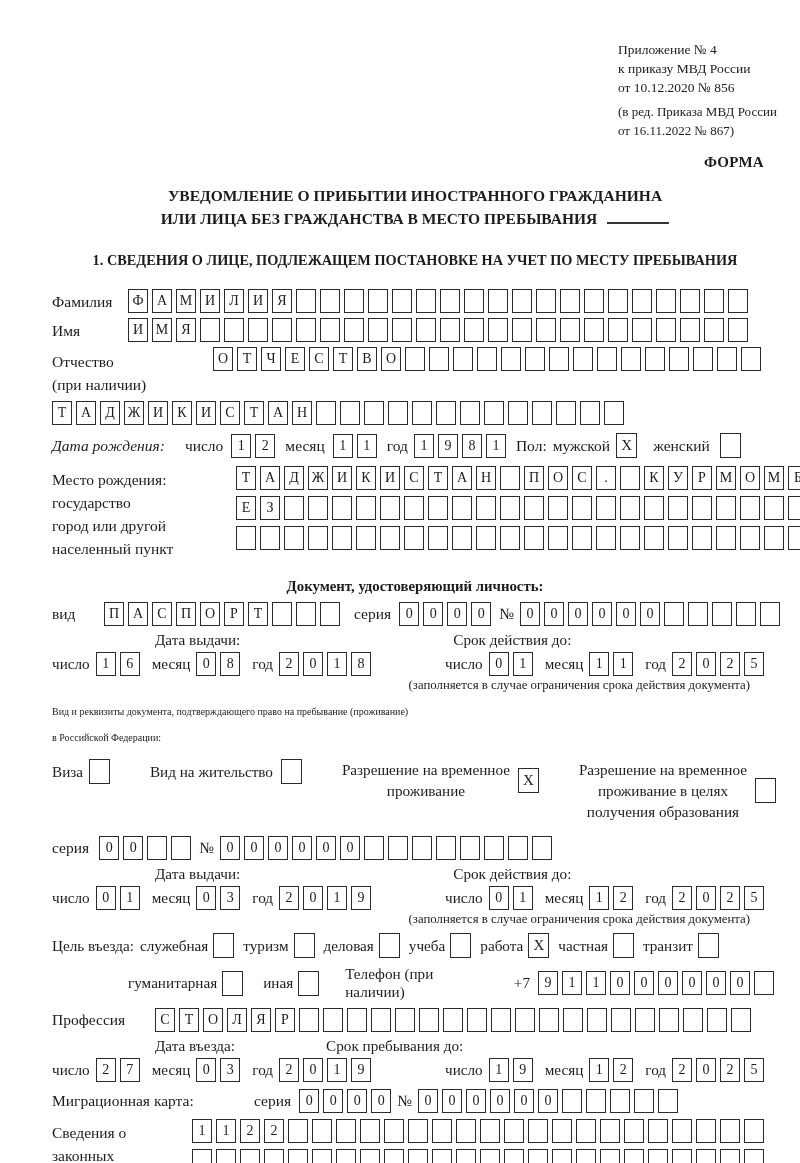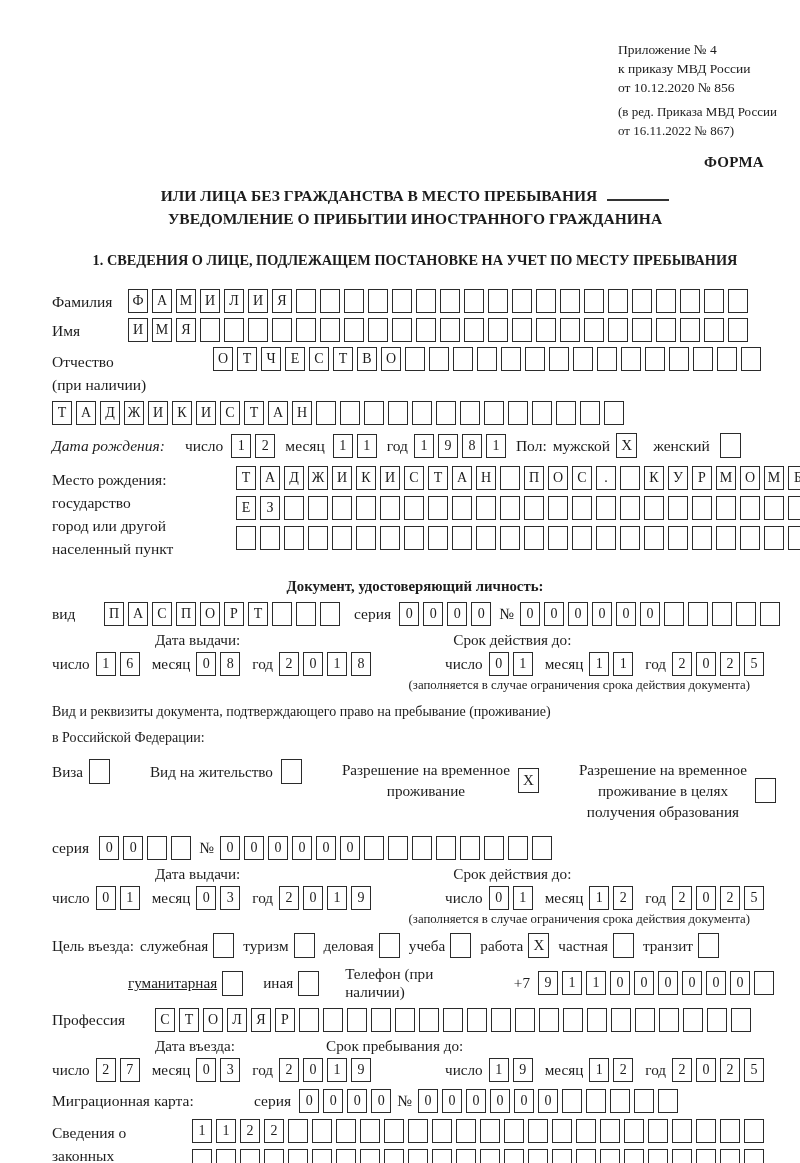--- a/index.html
+++ b/index.html
@@ -39,21 +39,21 @@
   }
   .inline-row{align-items:center;font-size:15.5px;}
   .inline-row .ilabel{flex:none;}
   .center-bold{text-align:center;font-weight:bold;font-size:14.8px;margin:6px 0 7px;}
   .date-heads{display:flex;font-size:15.2px;margin-top:4px;margin-bottom:3px;}
   .date-row{display:flex;align-items:center;font-size:15.2px;margin-bottom:2px;}
   .dgroup{display:flex;align-items:center;}
   .dgroup .dlbl{margin-right:6px;}
   .dgroup .cells{margin-right:8px;}
   .note{font-size:12.8px;text-align:right;padding-right:28px;margin-bottom:6px;}
-  .para{font-size:14px;line-height:26px;}
+  .para{font-size:10px;line-height:26px;}
   .perm-row{display:flex;justify-content:space-between;align-items:flex-start;margin-top:8px;margin-bottom:14px;padding-right:2px;}
   .perm-item{display:flex;align-items:center;font-size:15.2px;}
   .perm-item .plines{text-align:center;line-height:21px;margin-right:8px;}
   .purpose-row{display:flex;align-items:center;font-size:15.2px;margin-bottom:7px;flex-wrap:nowrap;}
   .purpose-item{display:flex;align-items:center;margin-right:9px;}
   .purpose-item .plbl{margin-right:5px;}
 </style>
 </head>
 <body>
 
@@ -64,22 +64,22 @@
     <div>к приказу МВД России</div>
     <div>от 10.12.2020 № 856</div>
   </div>
   <div class="ref-note">
     <div>(в ред. Приказа МВД России</div>
     <div>от 16.11.2022 № 867)</div>
   </div>
   <div class="forma">ФОРМА</div>
 
   <div class="title">
+    <div>УВЕДОМЛЕНИЕ О ПРИБЫТИИ ИНОСТРАННОГО ГРАЖДАНИНА</div>
     <div><span>ИЛИ ЛИЦА БЕЗ ГРАЖДАНСТВА В МЕСТО ПРЕБЫВАНИЯ</span><span class="blank-line"></span></div>
-    <div>УВЕДОМЛЕНИЕ О ПРИБЫТИИ ИНОСТРАННОГО ГРАЖДАНИНА</div>
   </div>
 
   <div class="sec">1. СВЕДЕНИЯ О ЛИЦЕ, ПОДЛЕЖАЩЕМ ПОСТАНОВКЕ НА УЧЕТ ПО МЕСТУ ПРЕБЫВАНИЯ</div>
 
   <div class="frow">
     <div class="flabel" style="width:76px;">Фамилия</div>
     <div class="cells">
         <span class="cell">Ф</span>
         <span class="cell">А</span>
         <span class="cell">М</span>
@@ -531,21 +531,21 @@
     <span class="purpose-item">
         <span class="plbl">частная</span>
         <span class="cb"></span>
       </span>
     <span class="purpose-item">
         <span class="plbl">транзит</span>
         <span class="cb"></span>
       </span>
   </div>
   <div class="purpose-row" style="margin-left:76px;">
-    <span class="purpose-item" style="margin-right:20px;text-decoration:underline;">
+    <span class="purpose-item" style="margin-right:20px;">
         <span class="plbl">гуманитарная</span>
         <span class="cb"></span>
       </span>
     <span class="purpose-item" style="margin-right:26px;">
         <span class="plbl">иная</span>
         <span class="cb"></span>
       </span>
     <span style="margin-right:30px;">Телефон (при наличии)</span>
     <span style="margin-right:8px;">+7</span>
     <span class="cells">

